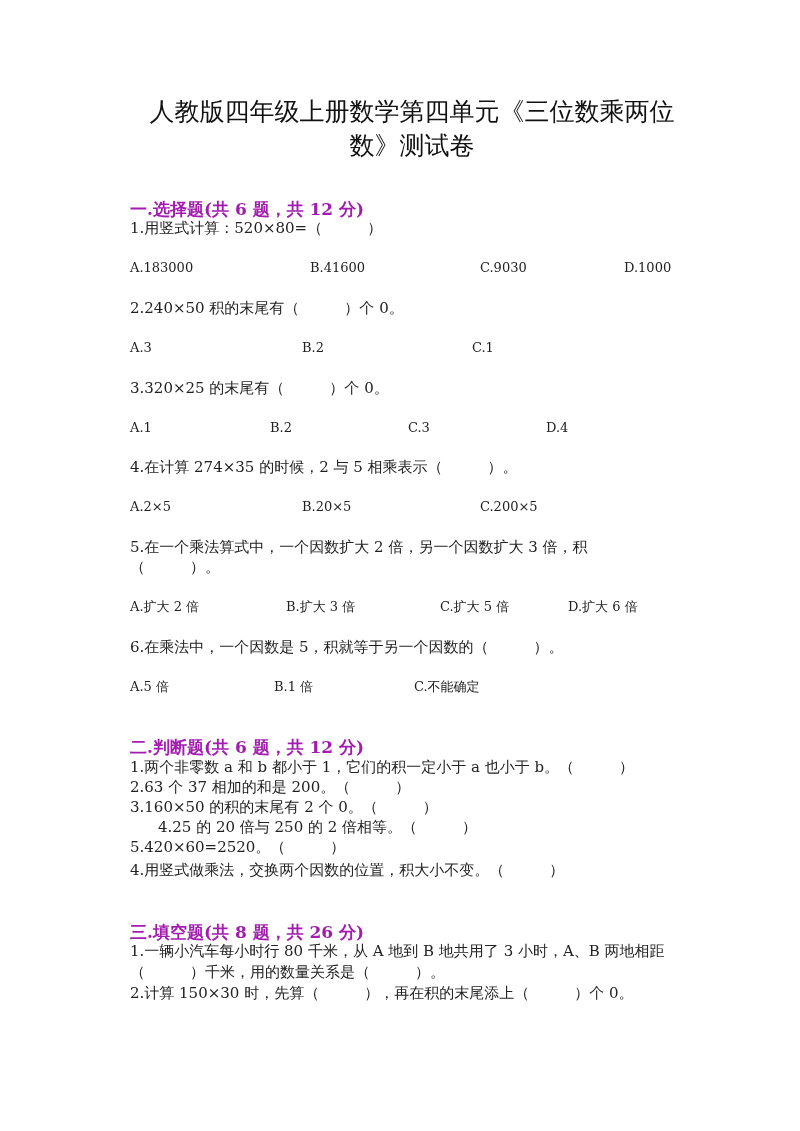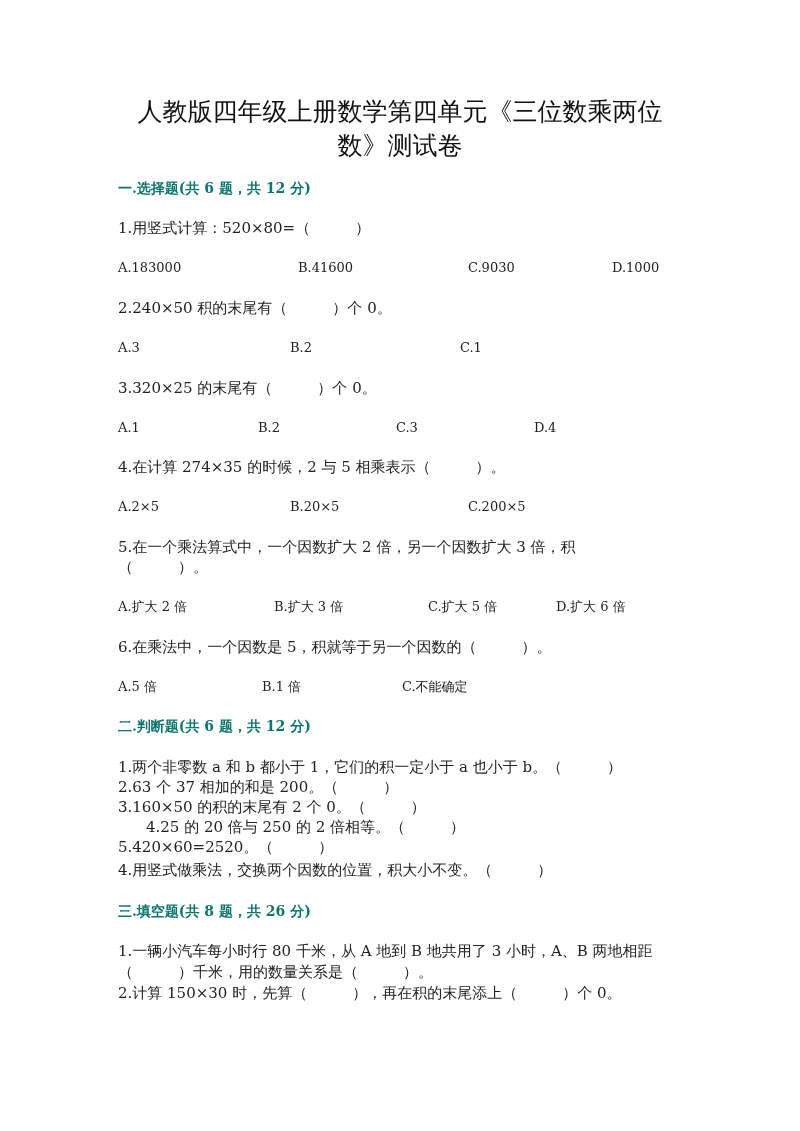--- a/index.html
+++ b/index.html
@@ -10,21 +10,21 @@
     body {
       width: 800px;
       height: 1131px;
       position: relative;
       overflow: hidden;
       color: #1a1a1a;
       font-family: "DejaVu Serif", "Liberation Serif", serif;
     }
     .page {
       position: absolute;
-      left: 0; top: 0;
+      left: 12px; top: 0;
       width: 712px;
       height: 1131px;
     }
     .title {
       position: absolute;
       left: 0;
       width: 800px;
       text-align: center;
       font-size: 25px;
       line-height: 34px;
@@ -34,22 +34,23 @@
     .title .line { display: block; }
     .abs {
       position: absolute;
       white-space: nowrap;
       font-size: 15px;
       line-height: 20px;
       color: #222;
     }
     .section-head {
       font-weight: bold;
-      font-size: 14px;
-      color: #0f766e;
+      font-size: 17px;
+      color: #a21caf;
+      margin-top: 21px;
     }
     .opt { position: absolute; white-space: nowrap; font-size: 13px; line-height: 20px; color: #222; }
   </style>
 </head>
 <body>
 
 <div class="page">
 
   <h1 class="title" style="margin:0;font-weight:normal;">
     <span class="line">人教版四年级上册数学第四单元《三位数乘两位</span>

